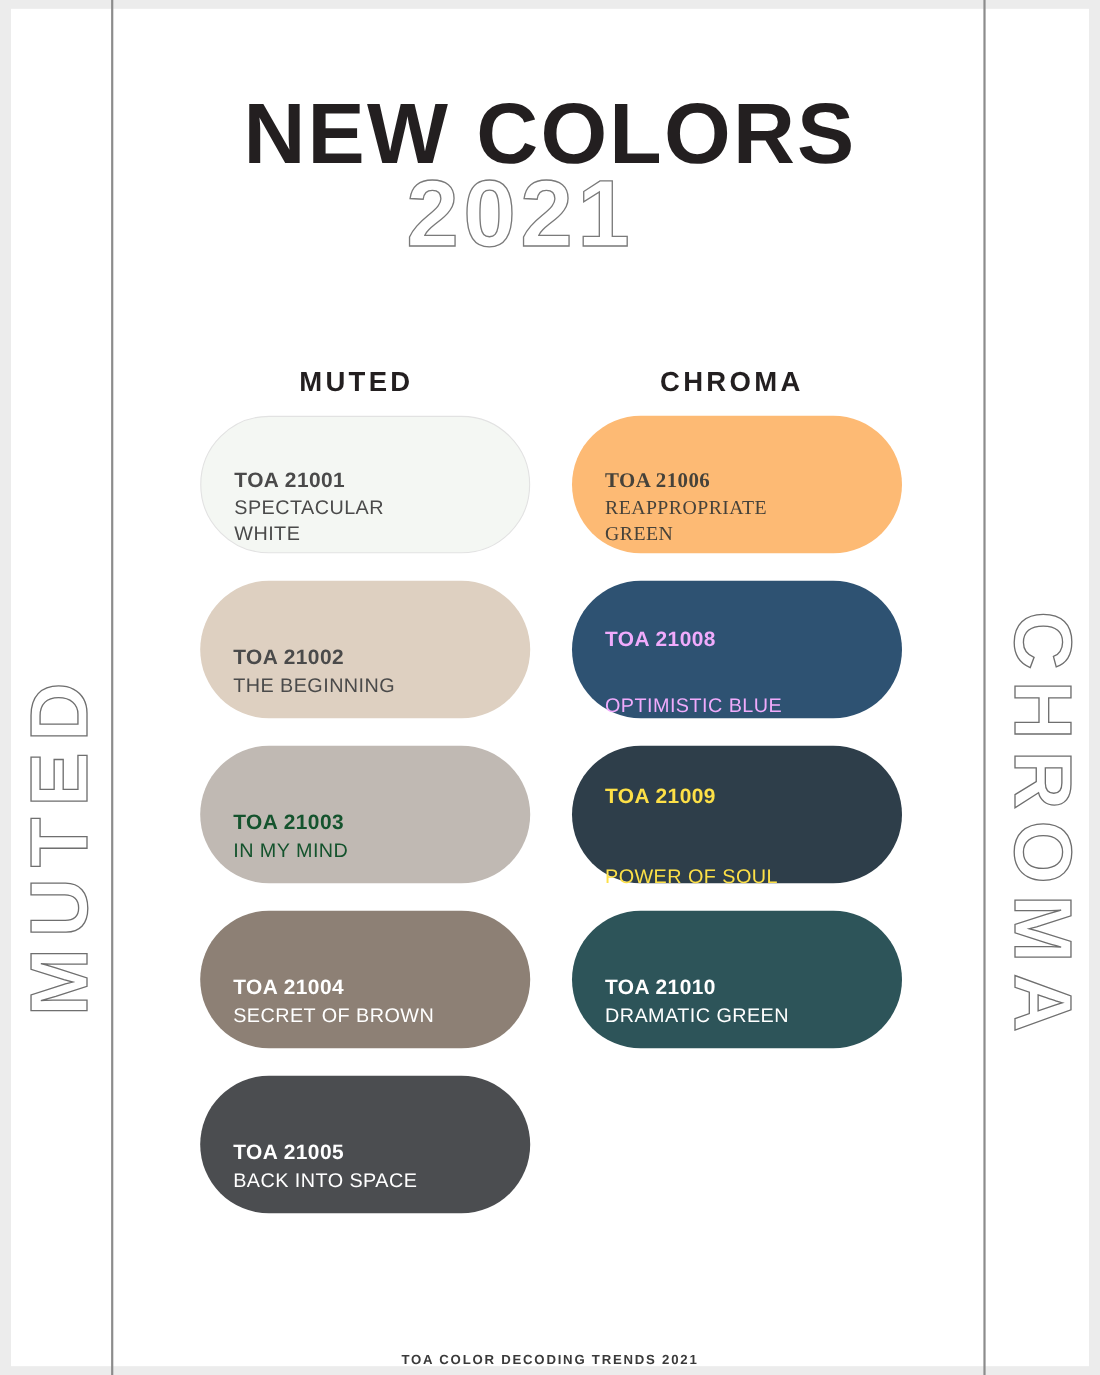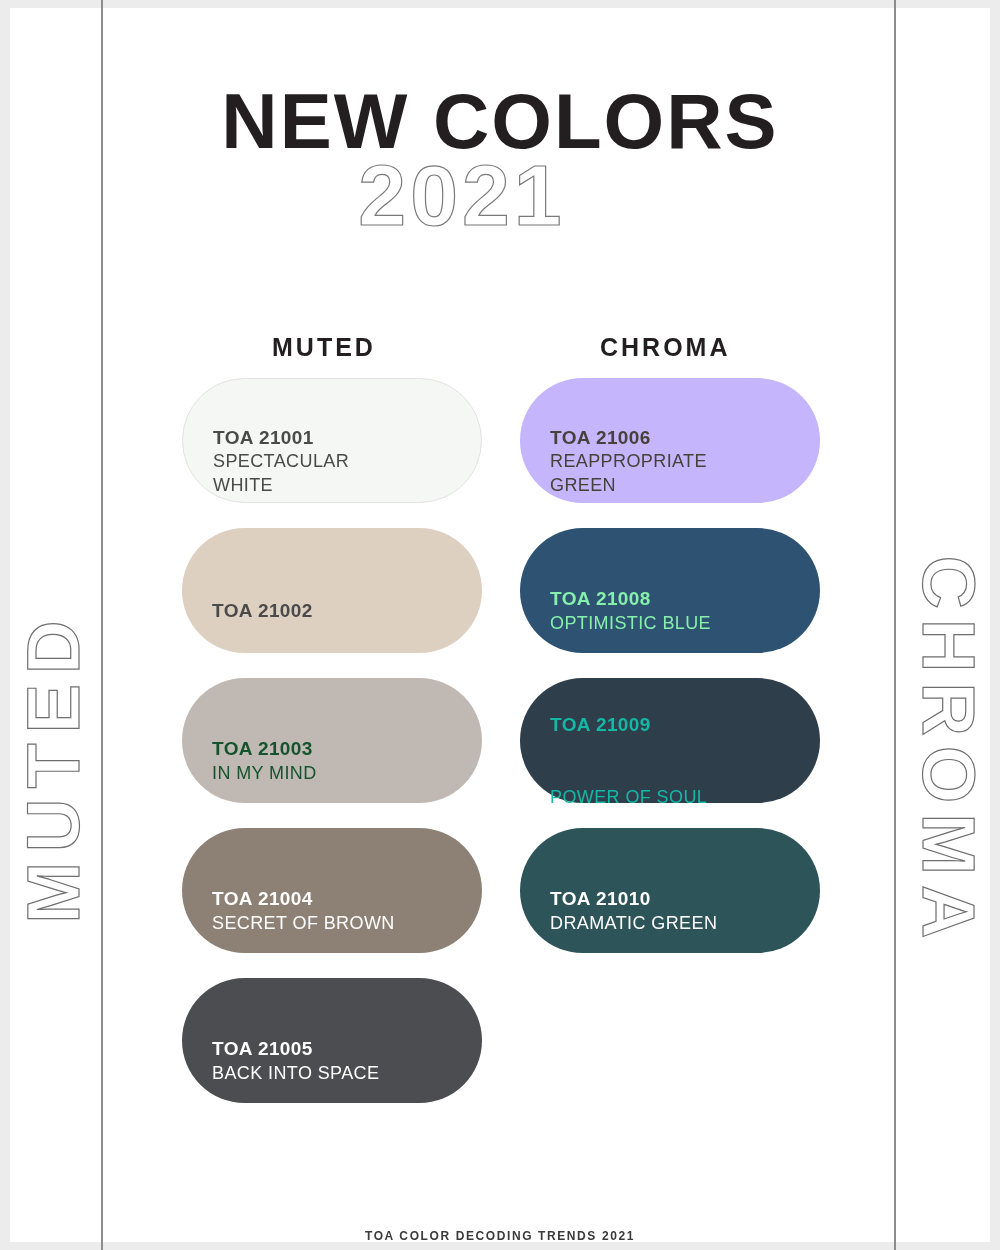--- a/index.html
+++ b/index.html
@@ -79,21 +79,21 @@
     width: 1000px;
     text-align: center;
     font-size: 78px;
     font-weight: 700;
     letter-spacing: 2px;
     color: #231f20;
     line-height: 1;
   }
   .title-year {
     position: absolute;
-    left: 0;
+    left: 11px;
     top: 152px;
     width: 924px;
     text-align: center;
     font-size: 86px;
     font-weight: 700;
     letter-spacing: 4px;
     line-height: 1;
     color: transparent;
     -webkit-text-stroke: 1.2px #7a7a7a;
   }
@@ -185,45 +185,46 @@
   <div class="col-head col-head-chroma">CHROMA</div>
 
   <div class="swatch-col col-left">
       <div class="swatch outlined" style="background: rgb(244, 247, 243); color: rgb(74, 74, 74);">
         <div class="swatch-code">TOA 21001</div>
         <div class="swatch-name">SPECTACULAR</div>
         <div class="swatch-name">WHITE</div>
       </div>
       <div class="swatch" style="background: rgb(222, 208, 193); color: rgb(74, 74, 74);">
         <div class="swatch-code">TOA 21002</div>
+        <div class="swatch-name">THE BEGINNING</div>
       </div>
       <div class="swatch" style="background: rgb(192, 185, 179); color: #14532d;">
         <div class="swatch-code">TOA 21003</div>
         <div class="swatch-name">IN MY MIND</div>
       </div>
       <div class="swatch" style="background: rgb(141, 128, 117); color: rgb(255, 255, 255);">
         <div class="swatch-code">TOA 21004</div>
         <div class="swatch-name">SECRET OF BROWN</div>
       </div>
       <div class="swatch" style="background: rgb(75, 77, 80); color: rgb(255, 255, 255);">
         <div class="swatch-code">TOA 21005</div>
         <div class="swatch-name">BACK INTO SPACE</div>
       </div>
     </div>
   <div class="swatch-col col-right">
-      <div class="swatch" style="background: #c4b5fd; color: rgb(70, 66, 58);">
+      <div class="swatch" style="background: #fdba74; color: rgb(70, 66, 58); font-family: Liberation Serif, serif;">
         <div class="swatch-code">TOA 21006</div>
         <div class="swatch-name">REAPPROPRIATE</div>
         <div class="swatch-name">GREEN</div>
       </div>
-      <div class="swatch" style="background: rgb(46, 82, 114); color: #86efac;">
+      <div class="swatch" style="background: rgb(46, 82, 114); color: #f0abfc; justify-content: space-between;">
         <div class="swatch-code">TOA 21008</div>
         <div class="swatch-name">OPTIMISTIC BLUE</div>
       </div>
-      <div class="swatch" style="background: rgb(46, 62, 74); color: #14b8a6; gap: 48px;">
+      <div class="swatch" style="background: rgb(46, 62, 74); color: #fde047; gap: 48px;">
         <div class="swatch-code">TOA 21009</div>
         <div class="swatch-name">POWER OF SOUL</div>
       </div>
       <div class="swatch" style="background: rgb(45, 84, 89); color: rgb(255, 255, 255);">
         <div class="swatch-code">TOA 21010</div>
         <div class="swatch-name">DRAMATIC GREEN</div>
       </div>
     </div>
 
   <div class="footer">TOA COLOR DECODING TRENDS 2021</div>

